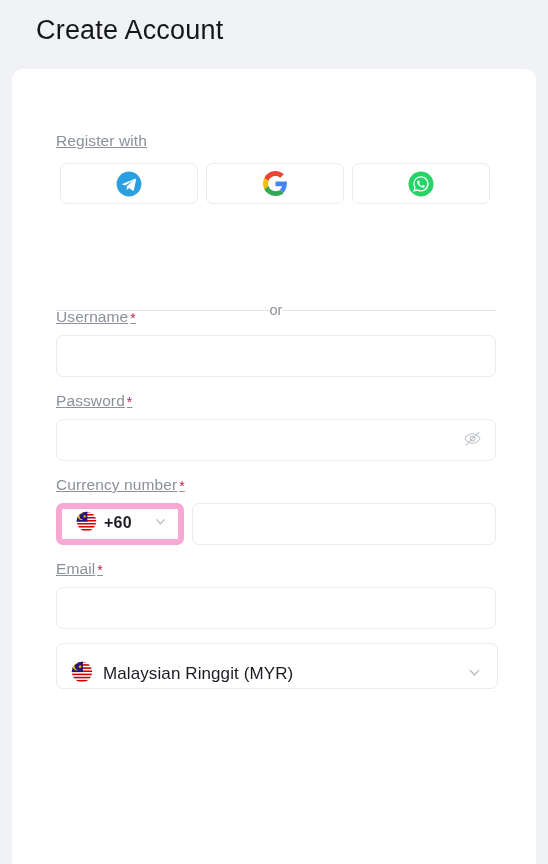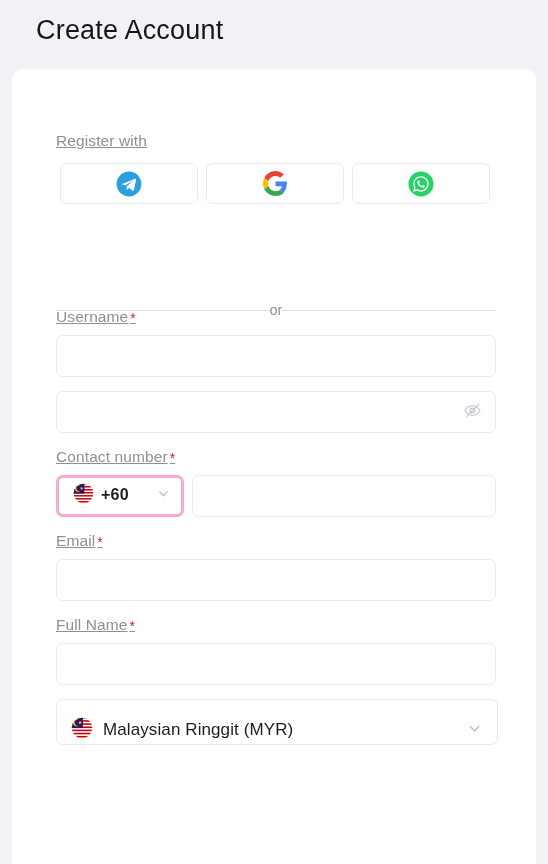--- a/index.html
+++ b/index.html
@@ -153,21 +153,21 @@
     background: none;
     border: none;
     padding: 0;
   }
 
   
   .phone-row { display: flex; gap: 8px; }
   .country-select {
     width: 128px;
     height: 42px;
-    border: 3px solid #f9a8d4;
+    border: 6px solid #f9a8d4;
     border-radius: 7px;
     background: #ffffff;
     display: flex;
     align-items: center;
     padding: 0 10px 2px 14px;
     cursor: pointer;
     gap: 7px;
   }
   .country-code {
     font-size: 16px;
@@ -255,37 +255,40 @@
     <div class="form">
 
       <div class="field">
         <div class="field-label field-label-row">
           <span>Username</span><span class="req-star">*</span>
         </div>
         <input class="text-input" type="text" placeholder="" style="">
       </div>
 
       <div class="field">
+        <div class="field-label field-label-row">
+          <span>Password</span><span class="req-star">*</span>
+        </div>
         <div class="input-wrap">
           <input class="text-input" type="password" placeholder="" style="">
           <button class="eye-btn">
             <span>
               <svg width="19" height="19" viewBox="0 0 24 24" fill="none" stroke="#bfc3ca" stroke-width="1.3" stroke-linecap="round">
                 <path d="M2.5 12s3.6-6 9.5-6 9.5 6 9.5 6-3.6 6-9.5 6S2.5 12 2.5 12z"></path>
                 <circle cx="12" cy="12" r="3"></circle>
                 <line x1="4" y1="20" x2="20" y2="4"></line>
               </svg>
             </span>
           </button>
         </div>
       </div>
 
       <div class="field">
         <div class="field-label field-label-row">
-          <span>Contact number</span><span class="req-star">*</span>
+          <span>Currency number</span><span class="req-star">*</span>
         </div>
         <div class="phone-row">
           <div class="country-select">
             <span class="flag-icon">
               <svg width="21" height="21" viewBox="0 0 24 24">
                 <defs>
                   <clipPath id="fc1">
                       <circle cx="12" cy="12" r="11.2"></circle>
                     </clipPath>
                 </defs>
@@ -315,26 +318,20 @@
         </div>
       </div>
 
       <div class="field">
         <div class="field-label field-label-row">
           <span>Email</span><span class="req-star">*</span>
         </div>
         <input class="text-input" type="email" placeholder="" style="">
       </div>
 
-      <div class="field">
-        <div class="field-label field-label-row">
-          <span>Full Name</span><span class="req-star">*</span>
-        </div>
-        <input class="text-input" type="text" placeholder="" style="">
-      </div>
 
       <div class="field">
         <div class="currency-select">
           <span class="flag-icon">
             <svg width="22" height="22" viewBox="0 0 24 24">
               <defs>
                 <clipPath id="fc2">
                     <circle cx="12" cy="12" r="11.2"></circle>
                   </clipPath>
               </defs>

